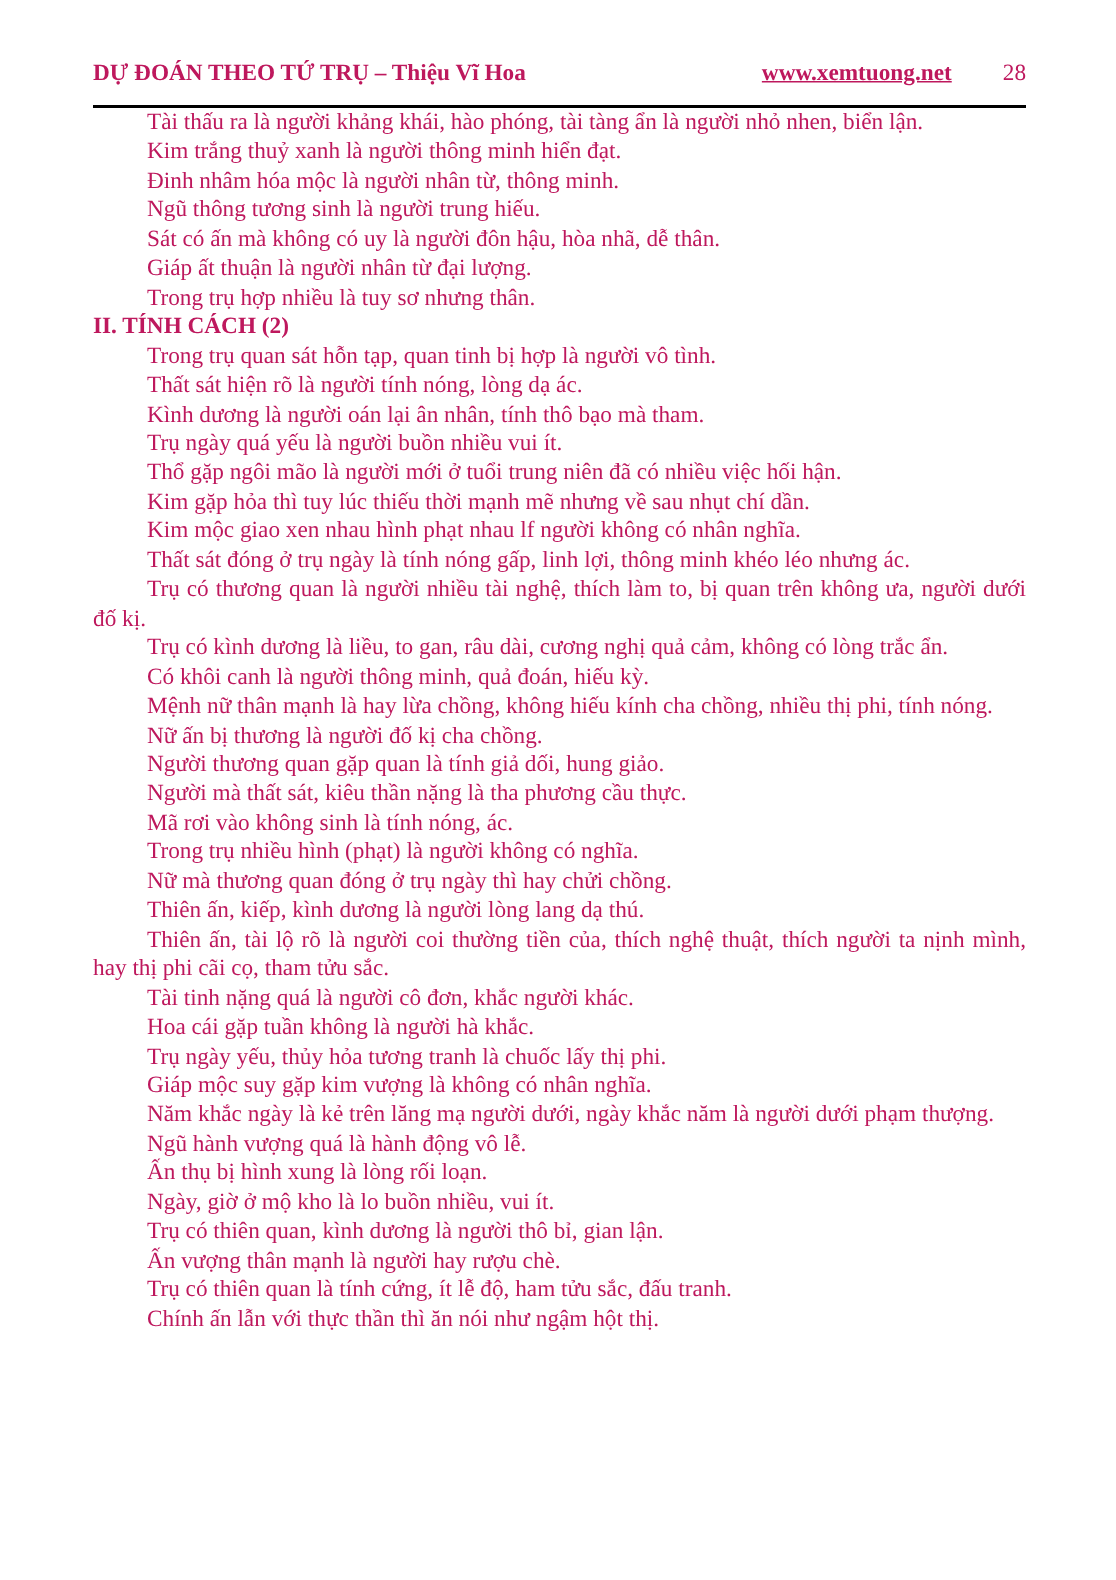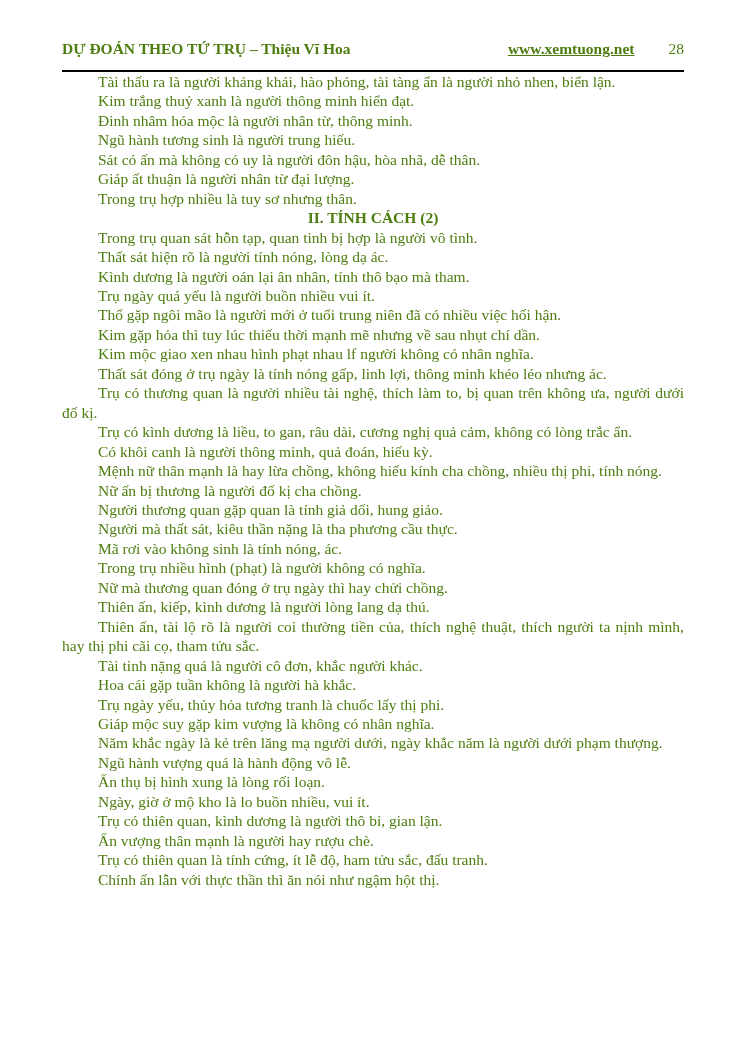--- a/index.html
+++ b/index.html
@@ -1,21 +1,21 @@
 <!DOCTYPE html>
 <html><head>
 <meta charset="utf-8">
 <style>
   html, body { margin: 0; padding: 0; background: #ffffff; }
   .page {
     position: relative;
     width: 744px;
     height: 955px;
     background: #ffffff;
-    color: #4d7c0f;
+    color: #be185d;
     font-family: "Liberation Serif", "DejaVu Serif", serif;
     overflow: hidden;
   }
   .header {
     position: absolute;
     top: 40px;
     left: 62px;
     width: 622px;
     display: flex;
     justify-content: space-between;
@@ -46,21 +46,21 @@
     width: 622px;
     font-size: 15.5px;
     line-height: 19.45px;
   }
   .content p { margin: 0; padding: 0; }
   p.para {
     text-indent: 36px;
     text-align: justify;
   }
   p.heading {
-    text-align: center;
+    text-align: left;
     font-weight: bold;
     text-indent: 0;
   }
 </style>
 </head>
 <body>
 
 <div class="page">
 
   <div class="header">
@@ -70,21 +70,21 @@
       <span class="page-num">28</span>
     </span>
   </div>
 
   <div class="rule"></div>
 
   <div class="content">
       <p class="para">Tài thấu ra là người khảng khái, hào phóng, tài tàng ẩn là người nhỏ nhen, biển lận.</p>
       <p class="para">Kim trắng thuỷ xanh là người thông minh hiển đạt.</p>
       <p class="para">Đinh nhâm hóa mộc là người nhân từ, thông minh.</p>
-      <p class="para">Ngũ hành tương sinh là người trung hiếu.</p>
+      <p class="para">Ngũ thông tương sinh là người trung hiếu.</p>
       <p class="para">Sát có ấn mà không có uy là người đôn hậu, hòa nhã, dễ thân.</p>
       <p class="para">Giáp ất thuận là người nhân từ đại lượng.</p>
       <p class="para">Trong trụ hợp nhiều là tuy sơ nhưng thân.</p>
       <p class="heading">II. TÍNH CÁCH (2)</p>
       <p class="para">Trong trụ quan sát hỗn tạp, quan tinh bị hợp là người vô tình.</p>
       <p class="para">Thất sát hiện rõ là người tính nóng, lòng dạ ác.</p>
       <p class="para">Kình dương là người oán lại ân nhân, tính thô bạo mà tham.</p>
       <p class="para">Trụ ngày quá yếu là người buồn nhiều vui ít.</p>
       <p class="para">Thổ gặp ngôi mão là người mới ở tuổi trung niên đã có nhiều việc hối hận.</p>
       <p class="para">Kim gặp hỏa thì tuy lúc thiếu thời mạnh mẽ nhưng về sau nhụt chí dần.</p>

